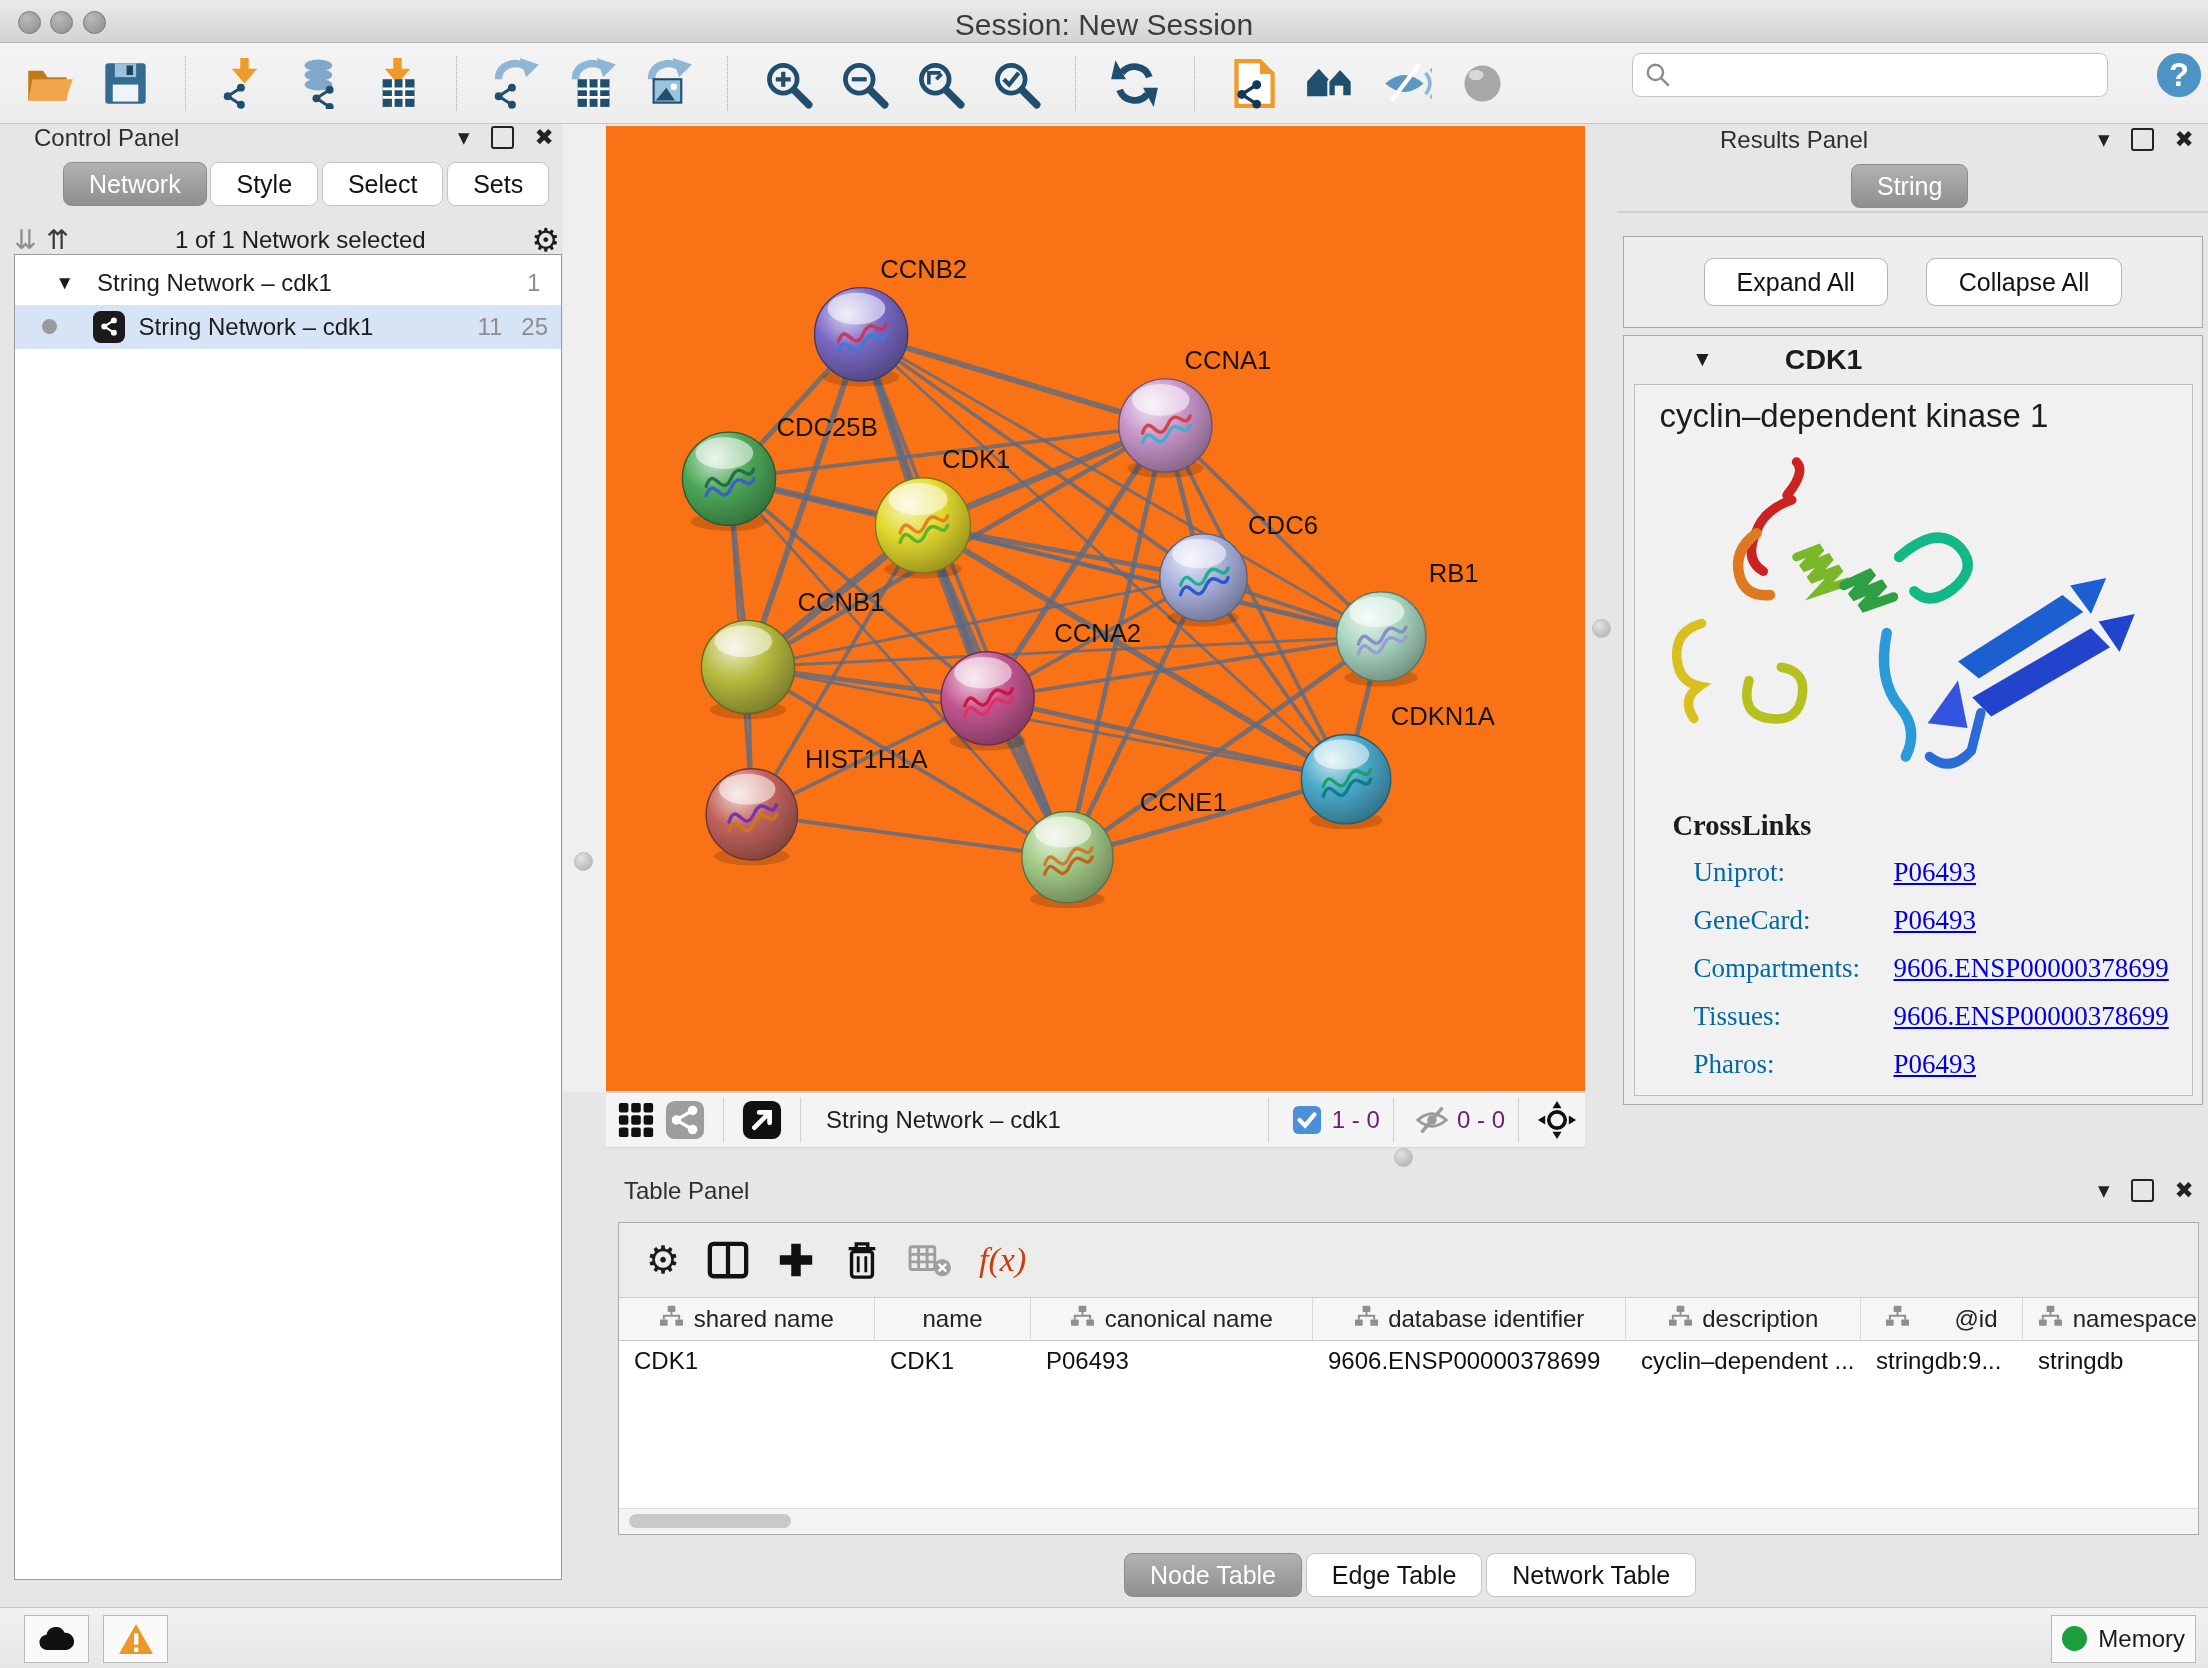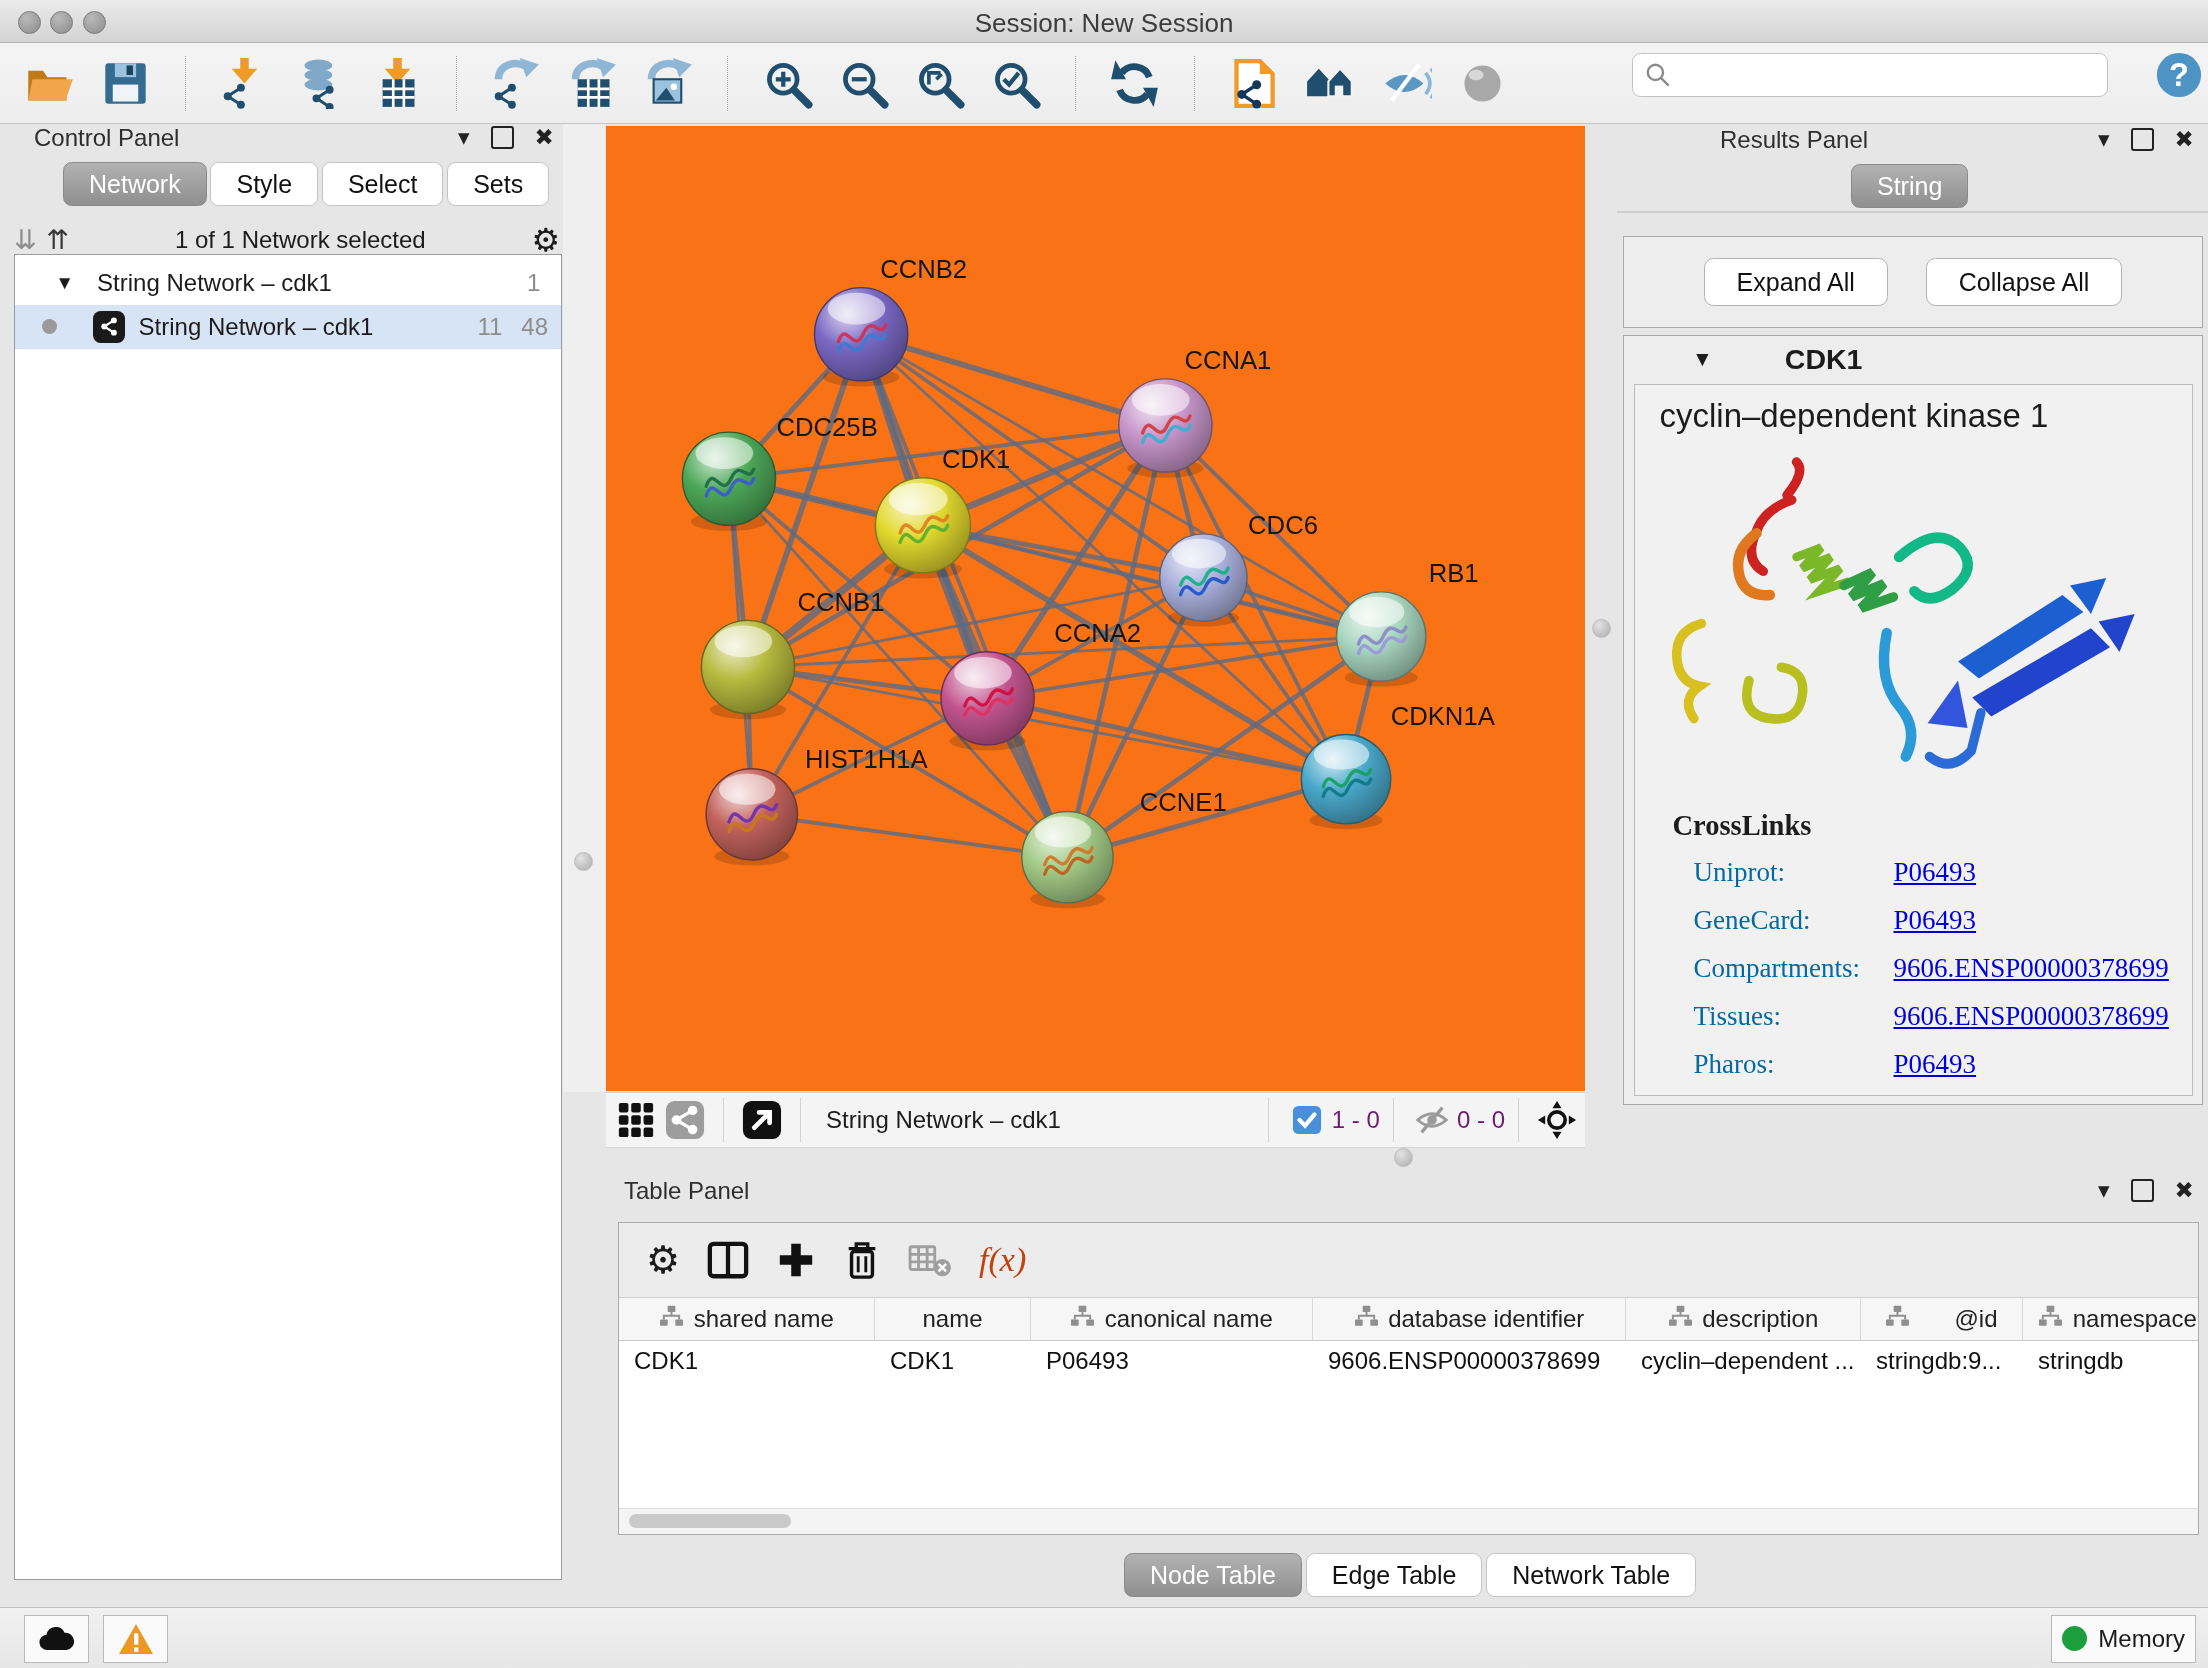--- a/index.html
+++ b/index.html
@@ -4,21 +4,21 @@
 <style>
   html,body{margin:0;padding:0;background:#888;}
   #app{position:relative;width:2208px;height:1668px;background:#e6e6e6;overflow:hidden;
        font-family:"Liberation Sans","DejaVu Sans",sans-serif;color:#1c1c1c;}
   .abs{position:absolute;}
   
   #titlebar{left:0;top:0;width:2208px;height:42px;background:linear-gradient(#ebebeb,#d3d3d3);
             border-bottom:1px solid #b5b5b5;}
   .traffic{position:absolute;top:10.5px;width:21px;height:21px;border-radius:50%;
            background:radial-gradient(circle at 35% 30%,#b9b9b9,#8d8d8d);border:1px solid #7b7b7b;}
-  #win-title{position:absolute;top:7.6px;left:0;width:100%;text-align:center;font-size:26px;color:#3c3c3c;}
+  #win-title{position:absolute;top:7.6px;left:0;width:100%;text-align:center;font-size:30px;color:#3c3c3c;}
   
   #toolbar{left:0;top:43px;width:2208px;height:80px;background:linear-gradient(#f4f4f4,#ededed);
            border-bottom:1px solid #c6c6c6;display:flex;align-items:center;}
   .tb-group{display:flex;align-items:center;padding:0 11.4px;}
   .tb-sep{width:0;height:55px;border-left:1.9px dotted #ababab;margin:0 9.5px;}
   .tb-btn{width:59px;height:59px;margin:0 8.6px;display:flex;align-items:center;justify-content:center;}
   .tb-btn svg{width:51px;height:51px;}
   #search-wrap{position:absolute;left:1632px;top:53px;width:476px;height:44px;background:#fff;
                border:1px solid #c2c2c2;border-radius:8.6px;display:flex;align-items:center;padding-left:11.4px;box-sizing:border-box;}
   #help-btn{position:absolute;left:2155px;top:51px;width:48px;height:48px;}
@@ -315,21 +315,21 @@
             <g fill="#fff">
               <circle cx="17" cy="5" r="3.4"></circle>
               <circle cx="17" cy="19" r="3.4"></circle>
               <circle cx="6" cy="12" r="3.4"></circle>
               <path d="M6 12 L17 5 M6 12 L17 19" stroke="#fff" stroke-width="2.4"></path>
             </g>
           </svg>
       </span>
       <span style="margin-left:13.3px">String Network – cdk1</span>
       <span class="cnt" style="position:absolute;right:59px">11</span>
-      <span class="cnt" style="position:absolute;right:13.3px">48</span>
+      <span class="cnt" style="position:absolute;right:13.3px">25</span>
     </div>
   </div>
 
   <div class="split-strip" style="left:563px;top:124px;width:43px;height:968px;border-right:1px solid #d6d6d6"></div>
   <span class="splitter-dot" style="left:574px;top:852px"></span>
   <span class="splitter-dot" style="left:1592px;top:619px"></span>
   <span class="splitter-dot" style="left:1394px;top:1148px"></span>
 
   <div id="netview" class="abs">
     <svg id="netsvg" width="979" height="965" viewBox="0 0 1029 1015">

